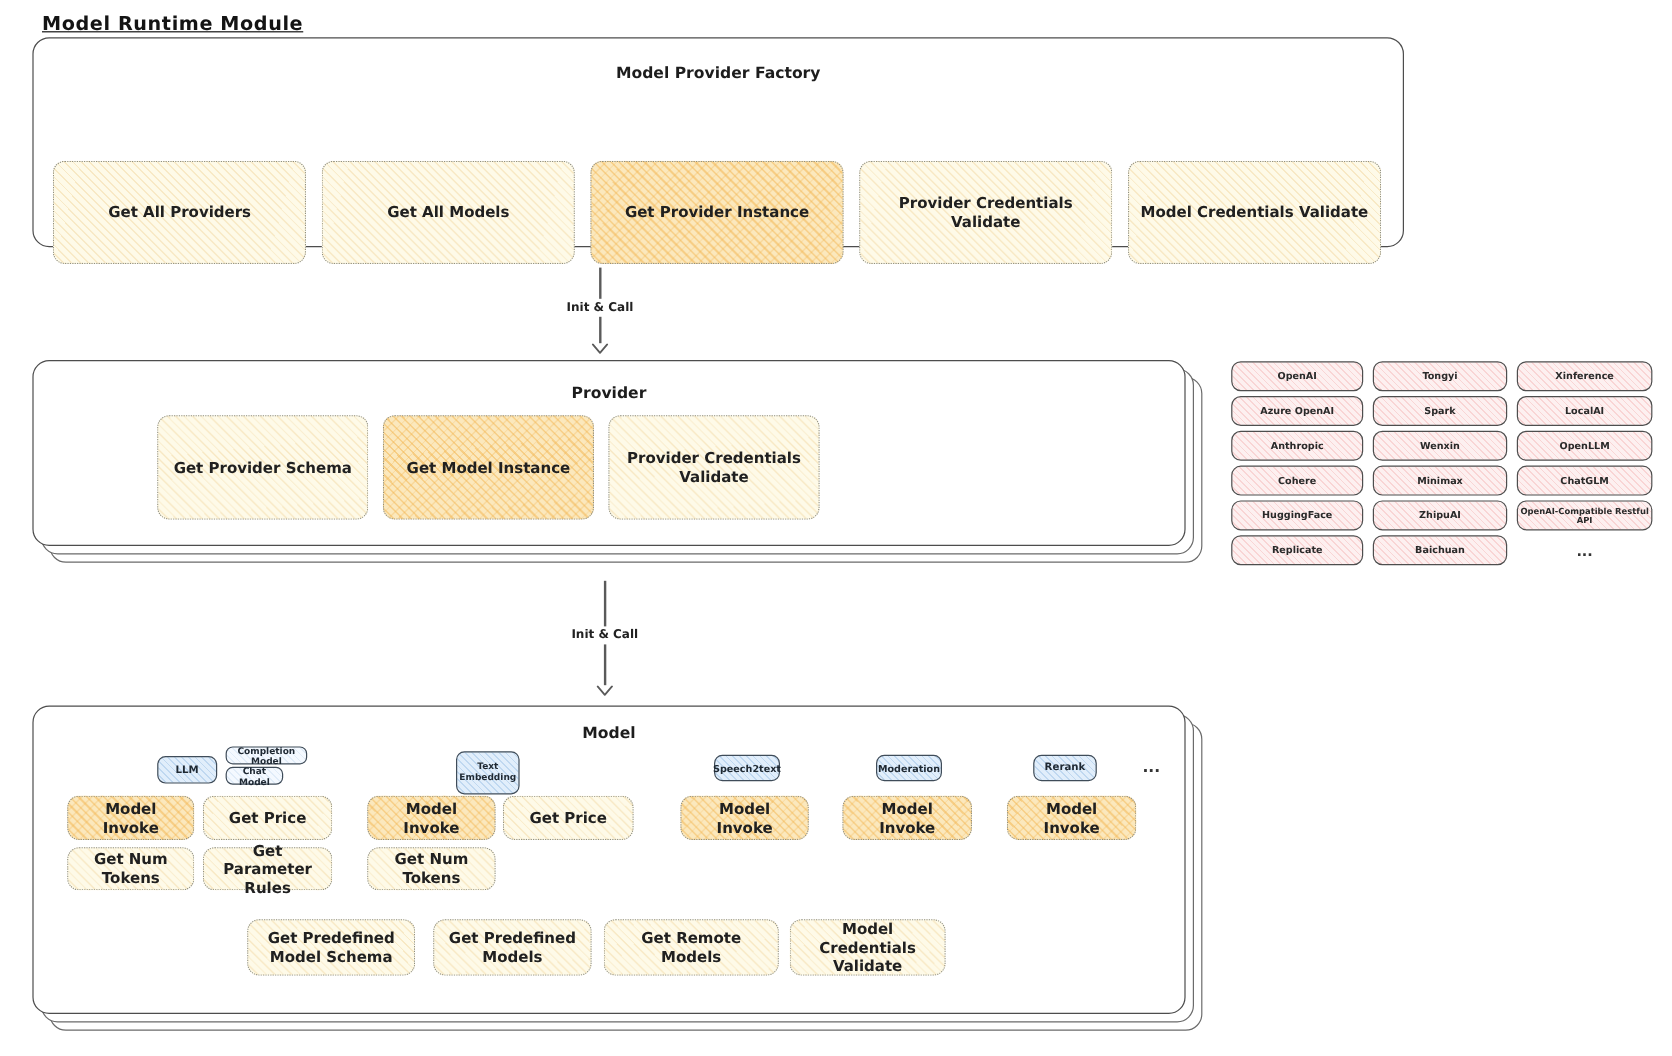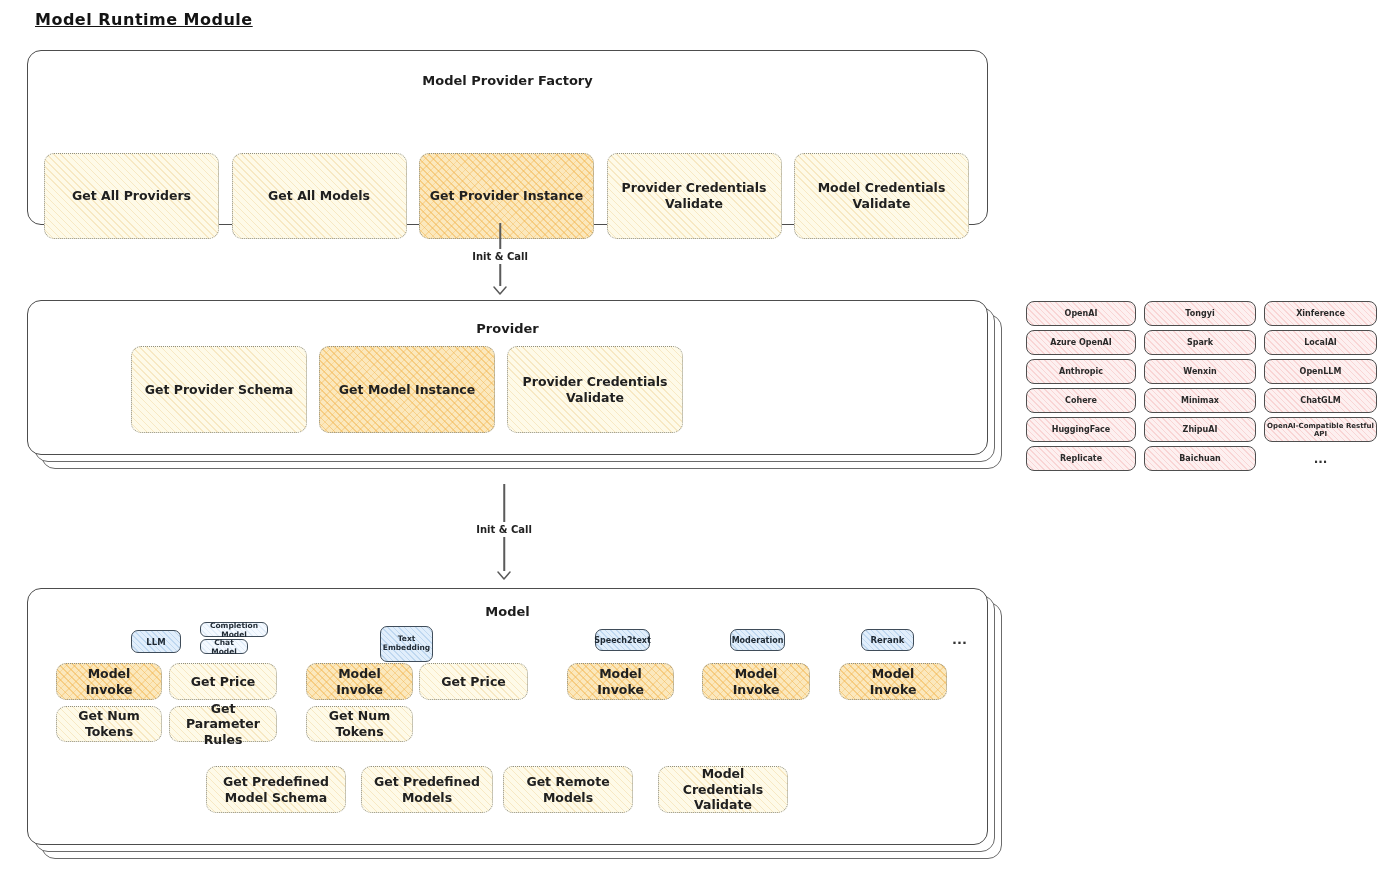--- a/index.html
+++ b/index.html
@@ -43,34 +43,34 @@
         background-image:repeating-linear-gradient(45deg,rgba(240,150,150,.30) 0,rgba(240,150,150,.30) 1px,transparent 1px,transparent 4px);}
   .pink-box.small-text{font-size:7px;}
   .grid-ellipsis{display:flex;align-items:center;justify-content:center;font-size:12px;font-weight:700;color:#333;}
 
   
   .tag{position:absolute;display:flex;align-items:center;justify-content:center;text-align:center;
         border:1.2px solid #3f4c59;border-radius:7px;box-sizing:border-box;font-size:8.5px;font-weight:600;color:#1f2933;
         background-color:#e1eefb;
         background-image:repeating-linear-gradient(45deg,rgba(130,175,220,.35) 0,rgba(130,175,220,.35) 1px,transparent 1px,transparent 4px);}
   .tag.plain{background:#f4f9ff;background-image:repeating-linear-gradient(45deg,rgba(140,180,220,.18) 0,rgba(140,180,220,.18) 1px,transparent 1px,transparent 4px);
-        border-radius:6px;font-size:7.5px;margin-left:12px;}
+        border-radius:6px;font-size:7.5px;}
   .tag.two-line{font-size:7.5px;line-height:1.15;}
   .ellipsis-text{position:absolute;font-size:13px;font-weight:700;color:#333;}
 
   .model-node{position:absolute;}
 </style>
 </head>
 <body>
 
 <div class="canvas">
 
   <div class="diagram-title">Model Runtime Module</div>
 
-  <div class="big-box" style="left:27px;top:50px;width:961px;height:175px;">
+  <div class="big-box" style="left:27px;top:31px;width:1143px;height:175px;">
     <div class="big-box-title">Model Provider Factory</div>
     <div class="factory-row">
       <div class="node fill-light">Get All Providers</div>
       <div class="node fill-light">Get All Models</div>
       <div class="node fill-dark">Get Provider Instance</div>
       <div class="node fill-light">Provider Credentials Validate</div>
       <div class="node fill-light">Model Credentials Validate</div>
     </div>
   </div>
 
@@ -143,17 +143,17 @@
     <div class="node fill-dark model-node" style="left:539px;top:74px;width:107px;height:37px;">Model Invoke</div>
     <div class="node fill-dark model-node" style="left:674px;top:74px;width:108px;height:37px;">Model Invoke</div>
     <div class="node fill-dark model-node" style="left:811px;top:74px;width:108px;height:37px;">Model Invoke</div>
 
     <div class="node fill-light model-node" style="left:28px;top:117px;width:106px;height:36px;">Get Num Tokens</div>
     <div class="node fill-light model-node" style="left:141px;top:117px;width:108px;height:36px;">Get Parameter Rules</div>
     <div class="node fill-light model-node" style="left:278px;top:117px;width:107px;height:36px;">Get Num Tokens</div>
 
     <div class="node fill-light model-node" style="left:178px;top:177px;width:140px;height:47px;">Get Predefined Model Schema</div>
     <div class="node fill-light model-node" style="left:333px;top:177px;width:132px;height:47px;">Get Predefined Models</div>
-    <div class="node fill-light model-node" style="left:475px;top:177px;width:130px;height:47px;">Get Remote Models</div>
+    <div class="node fill-light model-node" style="left:475px;top:177px;width:146px;height:47px;">Get Remote Models</div>
     <div class="node fill-light model-node" style="left:630px;top:177px;width:130px;height:47px;">Model Credentials Validate</div>
   </div>
 
 </div>
 
 </body></html>

